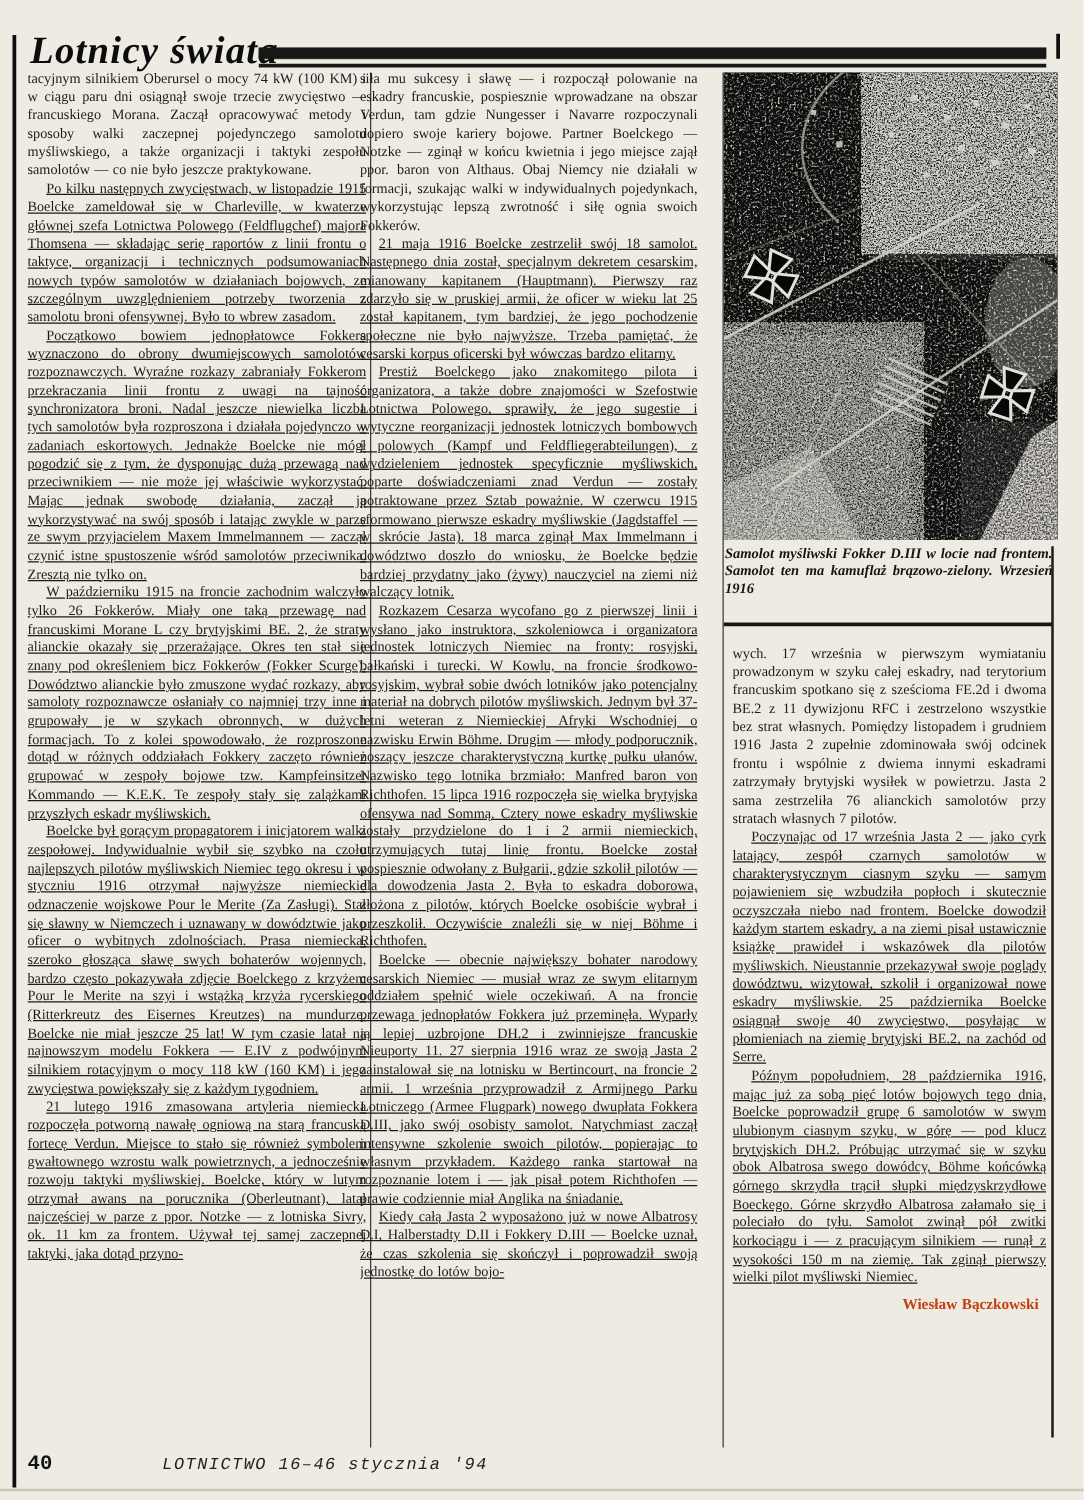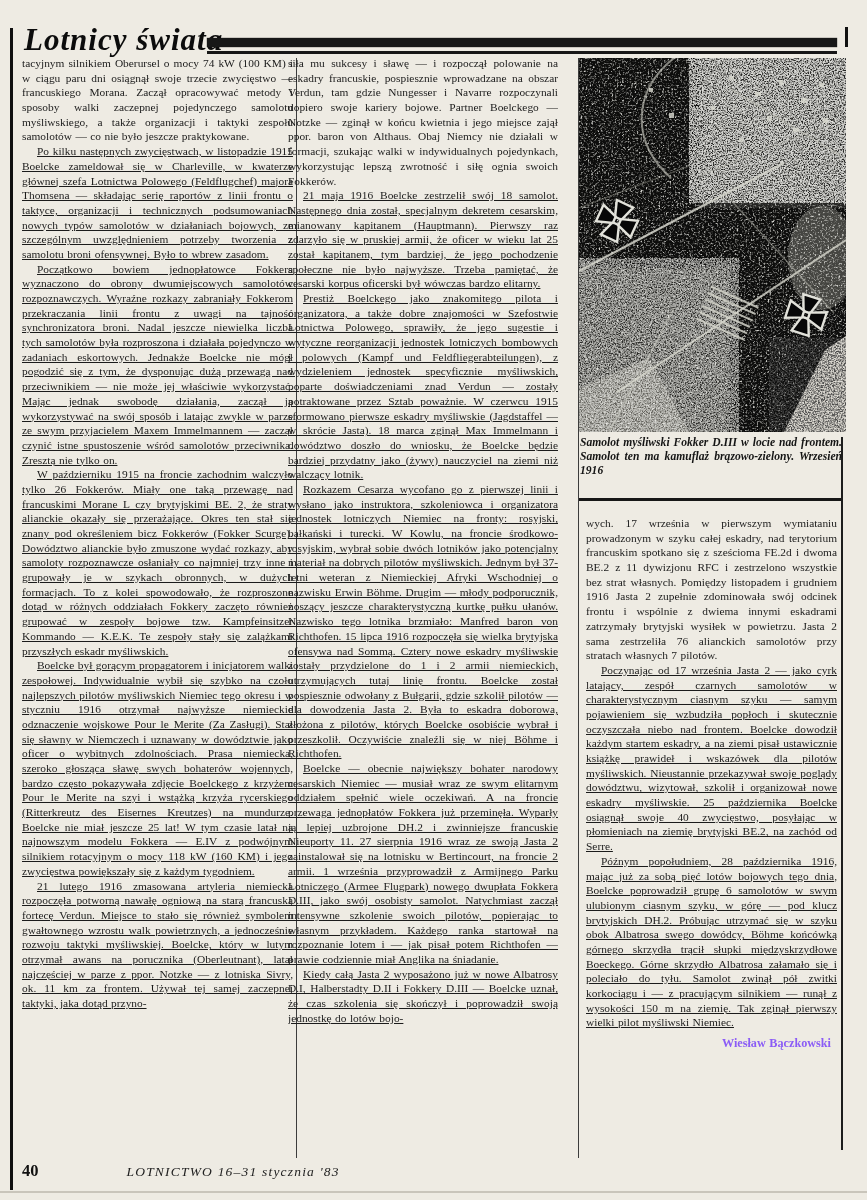--- a/index.html
+++ b/index.html
@@ -31,35 +31,35 @@
   .par{
     margin:0;text-align:justify;
     font-size:11.4px;line-height:14.68px;
     color:#1b1b1b;
     word-spacing:0.6px;
   }
   .ind{text-indent:15px;text-decoration:underline;}
   .byline{
     margin-top:6px;text-align:right;
     font-weight:bold;font-size:12.2px;
-    padding-right:6px;color:#8b5cf6;
+    padding-right:6px;color:#c2410c;
   }
   
   .photo{left:579px;top:58px;width:267px;height:374px;background:#0e0e0e;}
   .photo svg{display:block;}
   .caption{
     left:580px;top:436px;width:262px;
     font-weight:bold;font-style:italic;
     font-size:11.6px;line-height:13.9px;
     text-align:justify;color:#151515;
   }
   .caption-rule{left:579px;top:498px;width:263px;height:3px;background:#171717;}
   
   .footer{left:22px;top:1161px;width:560px;display:flex;align-items:baseline;
-    font-family:Liberation Serif, serif;}
+    font-family:Liberation Mono, monospace;}
   .pagenum{font-weight:bold;font-size:16.5px;color:#111;}
   .mag{
     margin-left:88px;font-style:italic;font-size:13.5px;
     letter-spacing:1.2px;color:#222;
   }
   .bottom-edge{left:0;top:1191px;width:867px;height:2px;background:#c9c5bb;}
 </style>
 </head>
 <body>
 
@@ -176,18 +176,18 @@
     <p class="par">wych. 17 września w pierwszym wymiataniu prowadzonym w szyku całej eskadry, nad terytorium francuskim spotkano się z sześcioma FE.2d i dwoma BE.2 z 11 dywizjonu RFC i zestrzelono wszystkie bez strat własnych. Pomiędzy listopadem i grudniem 1916 Jasta 2 zupełnie zdominowała swój odcinek frontu i wspólnie z dwiema innymi eskadrami zatrzymały brytyjski wysiłek w powietrzu. Jasta 2 sama zestrzeliła 76 alianckich samolotów przy stratach własnych 7 pilotów.</p>
     <p class="par ind">Poczynając od 17 września Jasta 2 — jako cyrk latający, zespół czarnych samolotów w charakterystycznym ciasnym szyku — samym pojawieniem się wzbudziła popłoch i skutecznie oczyszczała niebo nad frontem. Boelcke dowodził każdym startem eskadry, a na ziemi pisał ustawicznie książkę prawideł i wskazówek dla pilotów myśliwskich. Nieustannie przekazywał swoje poglądy dowództwu, wizytował, szkolił i organizował nowe eskadry myśliwskie. 25 października Boelcke osiągnął swoje 40 zwycięstwo, posyłając w płomieniach na ziemię brytyjski BE.2, na zachód od Serre.</p>
     <p class="par ind">Późnym popołudniem, 28 października 1916, mając już za sobą pięć lotów bojowych tego dnia, Boelcke poprowadził grupę 6 samolotów w swym ulubionym ciasnym szyku, w górę — pod klucz brytyjskich DH.2. Próbując utrzymać się w szyku obok Albatrosa swego dowódcy, Böhme końcówką górnego skrzydła trącił słupki międzyskrzydłowe Boeckego. Górne skrzydło Albatrosa załamało się i poleciało do tyłu. Samolot zwinął pół zwitki korkociągu i — z pracującym silnikiem — runął z wysokości 150 m na ziemię. Tak zginął pierwszy wielki pilot myśliwski Niemiec.</p>
     <p class="par byline">Wiesław Bączkowski</p>
   </div>
 
   <div class="abs right-rule"></div>
 
   <div class="abs footer">
     <span class="pagenum">40</span>
-    <span class="mag">LOTNICTWO 16–31 stycznia '83</span>
+    <span class="mag">LOTNICTWO 16–46 stycznia '94</span>
   </div>
 
   <div class="abs bottom-edge"></div>
 
 </div>
 
 </body></html>

